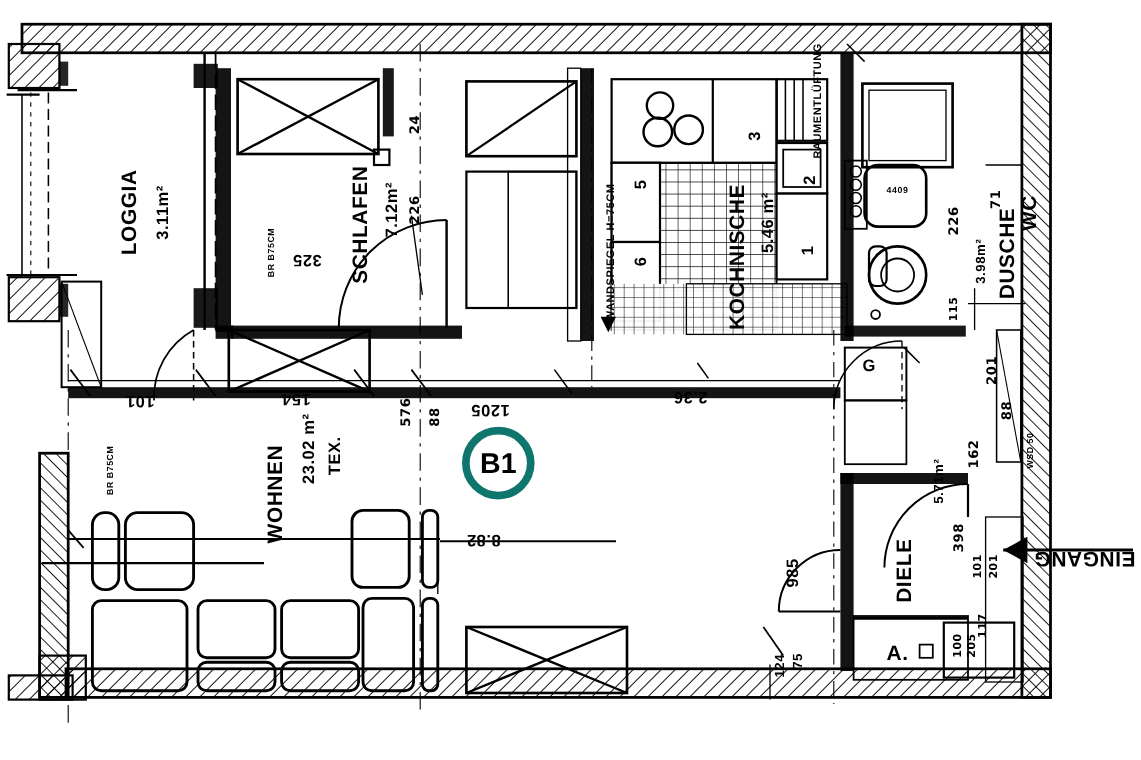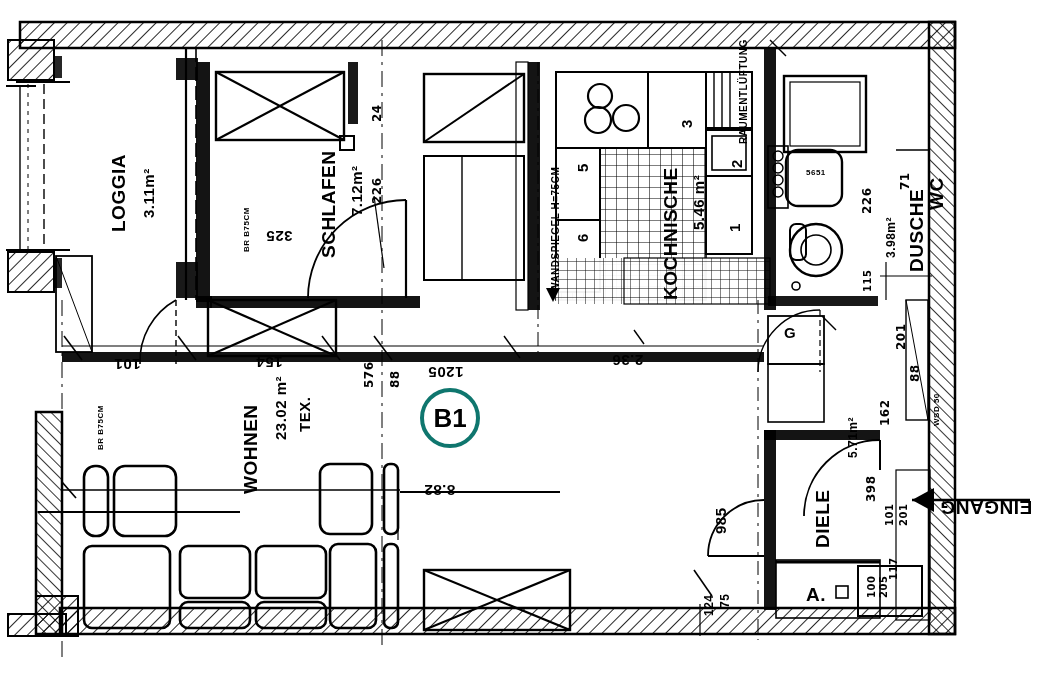--- a/index.html
+++ b/index.html
@@ -8,21 +8,21 @@
   #plan svg{position:absolute;left:0;top:0;}
   .lbl{position:absolute;color:#000;font-family:"Liberation Sans",sans-serif;white-space:nowrap;font-weight:bold;letter-spacing:0.5px;}
   .rot90{transform:rotate(-90deg);transform-origin:0 0;}
   .rot180{transform:rotate(180deg);transform-origin:50% 50%;}
   .big{font-size:19px;}
   .med{font-size:15px;}
   .sm{font-size:12px;}
   .xs{font-size:10px;}
   .tiny{font-size:8px;}
   .hand{font-family:"DejaVu Sans",sans-serif;font-weight:bold;}
-  .circle-lbl{position:absolute;width:52px;height:52px;border:4px solid #0f766e;border-radius:50%;
+  .circle-lbl{position:absolute;width:52px;height:52px;border:7px solid #0f766e;border-radius:50%;
     display:flex;align-items:center;justify-content:center;font-size:26px;font-weight:bold;
     font-family:"Liberation Sans",sans-serif;}
 </style>
 </head>
 <body>
 
 <div id="plan">
 
   <svg width="1037" height="691" viewBox="0 0 1037 691">
     <defs>
@@ -307,21 +307,21 @@
   <div class="lbl med rot90" style="left:678px;top:128px;">3</div>
   <div class="lbl med rot90" style="left:728px;top:168px;">2</div>
   <div class="lbl med rot90" style="left:726px;top:232px;">1</div>
 
   <div class="lbl big rot90" style="left:906px;top:272px;">DUSCHE</div>
   <div class="lbl big rot90" style="left:926px;top:210px;">WC</div>
   <div class="lbl sm rot90" style="left:884px;top:258px;">3.98m²</div>
   <div class="lbl sm hand rot90" style="left:860px;top:214px;">226</div>
   <div class="lbl sm hand rot90" style="left:898px;top:190px;">71</div>
   <div class="lbl xs hand rot90" style="left:862px;top:292px;">115</div>
-  <div class="lbl tiny" style="left:806px;top:168px;">5651</div>
+  <div class="lbl tiny" style="left:806px;top:168px;">4409</div>
   <div class="lbl med" style="left:784px;top:324px;">G</div>
 
   <div class="lbl big rot90" style="left:240px;top:494px;">WOHNEN</div>
   <div class="lbl med rot90" style="left:272px;top:440px;">23.02 m²</div>
   <div class="lbl med rot90" style="left:296px;top:432px;">TEX.</div>
   <div class="lbl tiny rot90" style="left:96px;top:450px;">BR B75CM</div>
 
   <div class="circle-lbl" style="left:420px;top:388px;">B1</div>
 
   <div class="lbl med rot180" style="left:114px;top:356px;">101</div>

